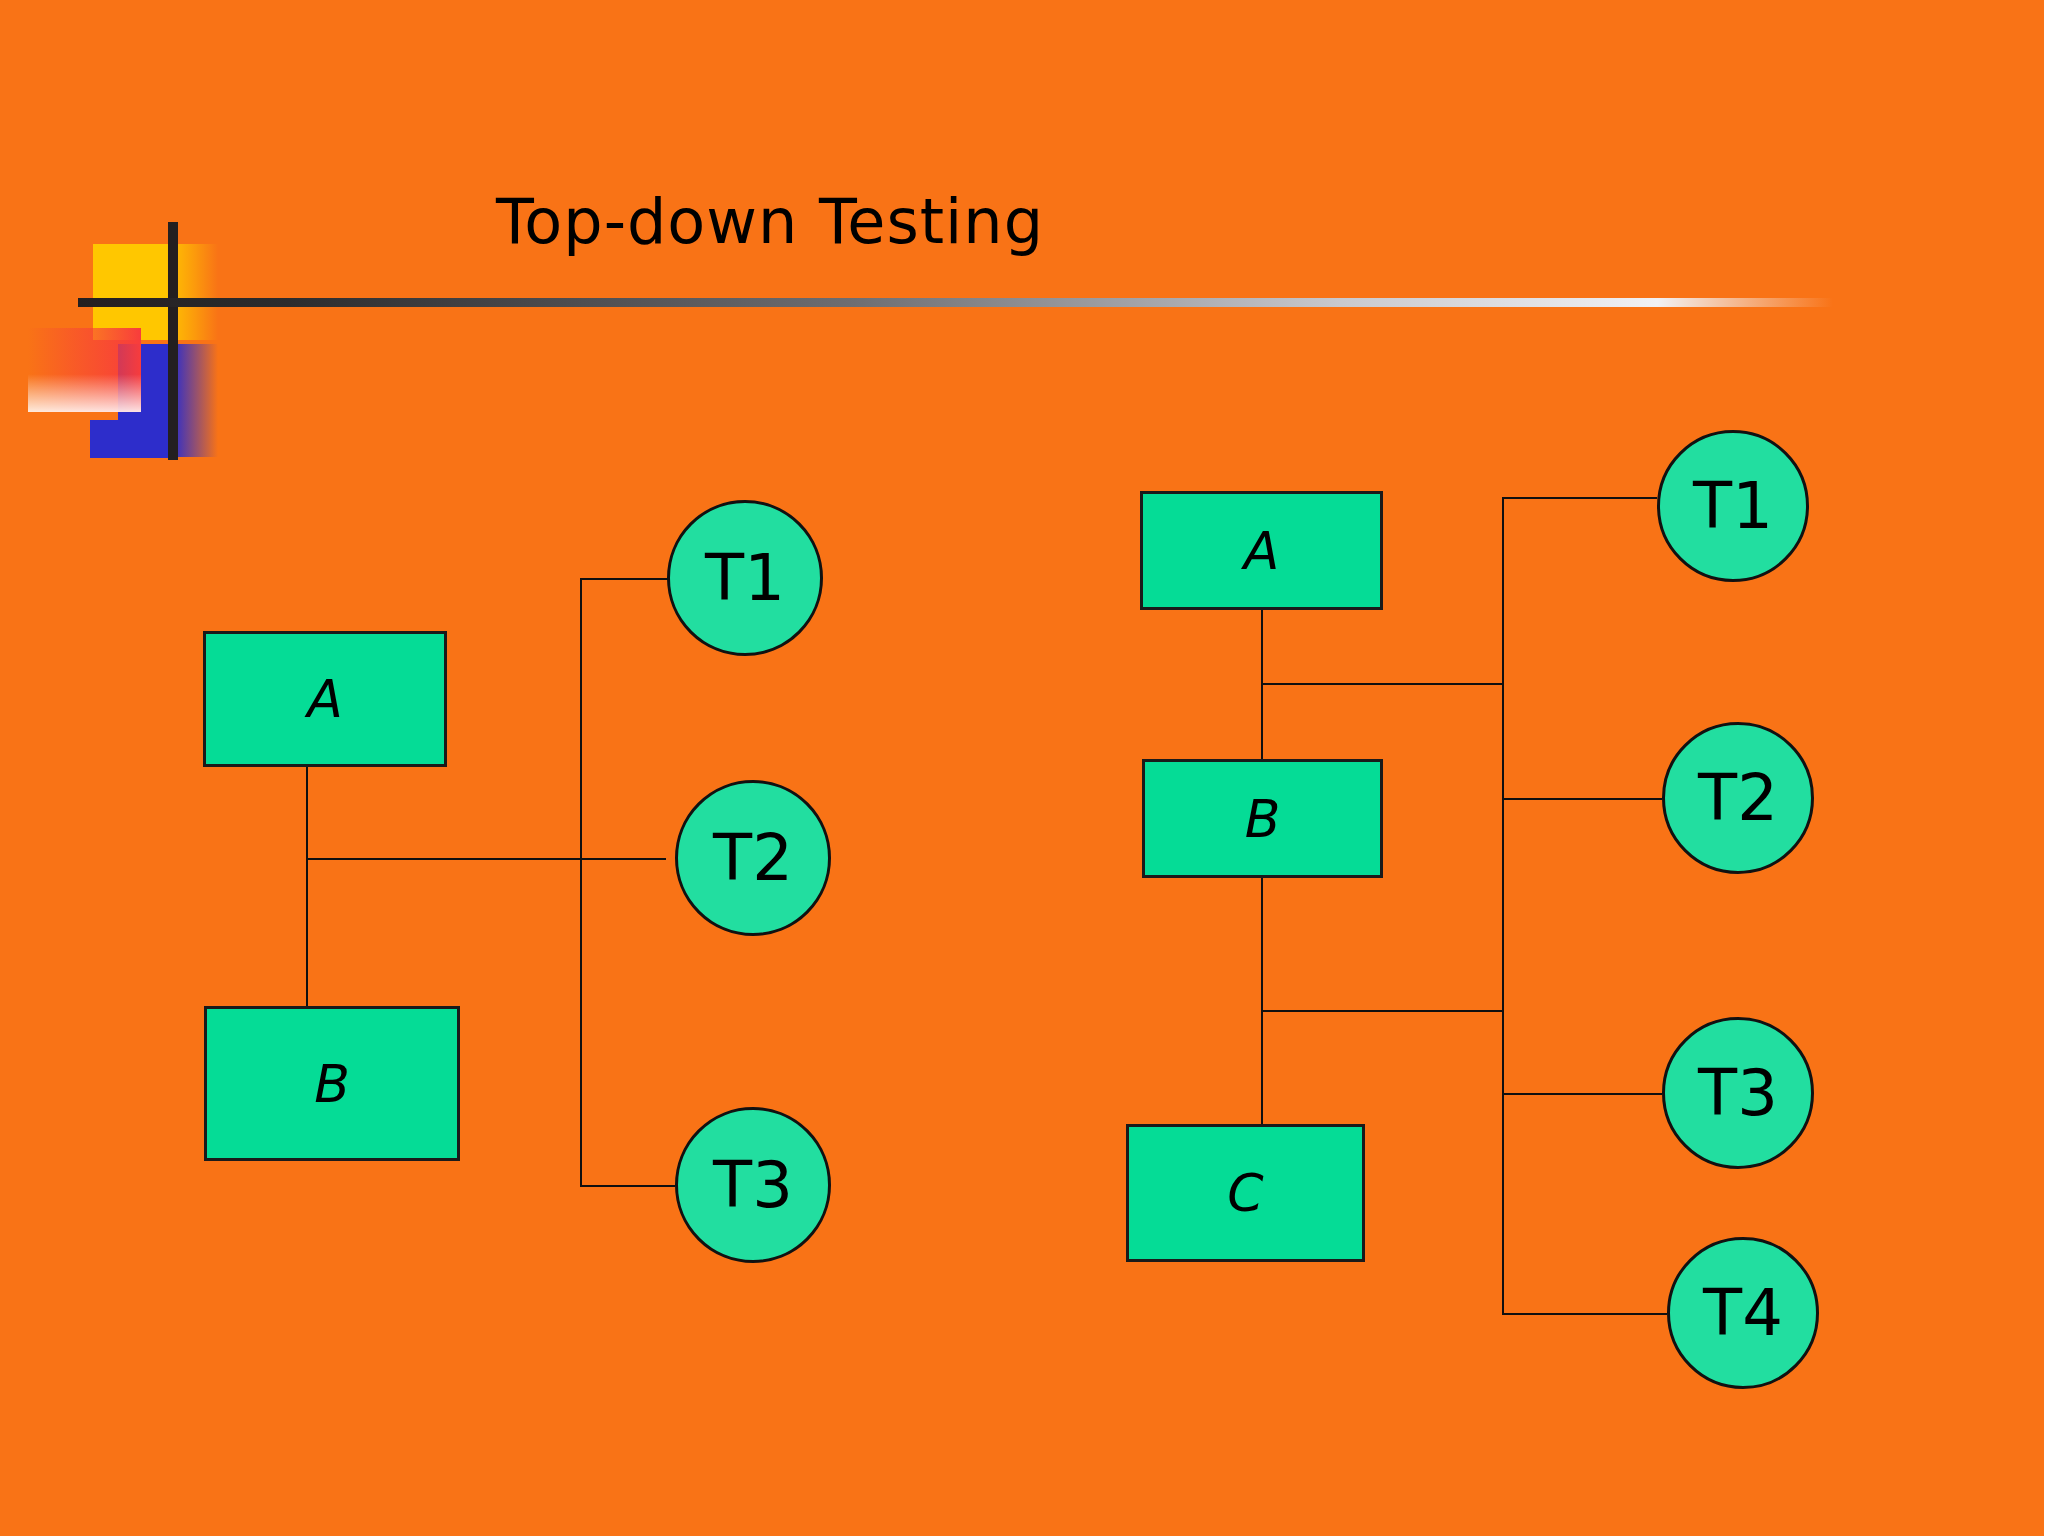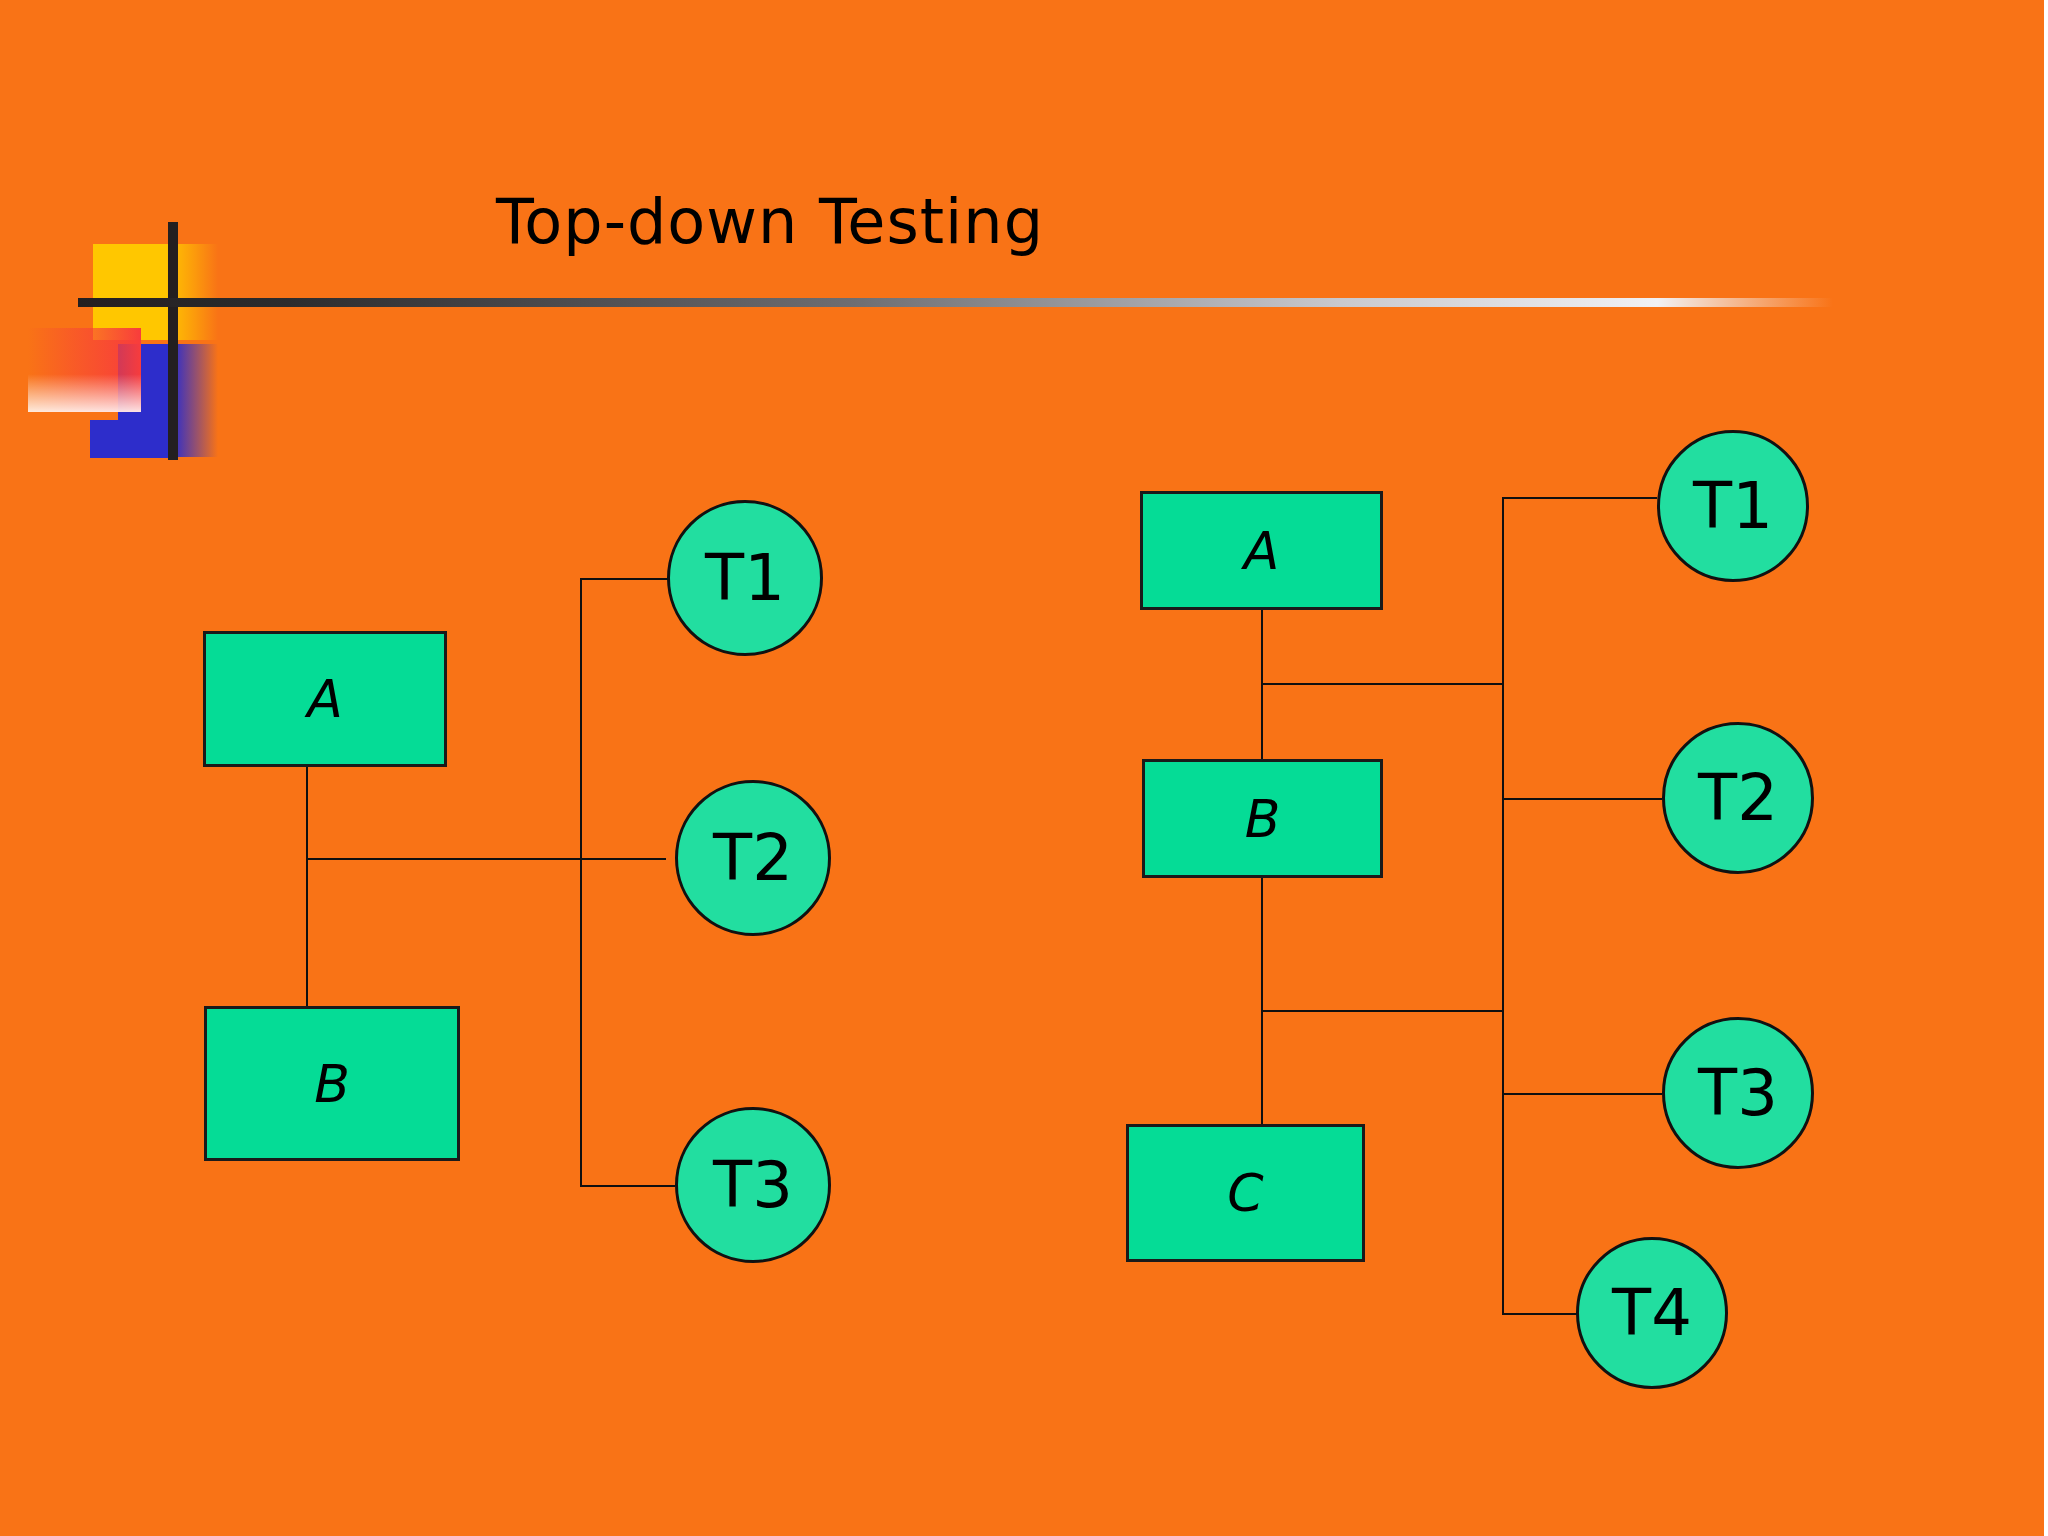--- a/index.html
+++ b/index.html
@@ -178,16 +178,16 @@
 
     <div class="edge-h" style="left:1502px; top:1313px; width:165px;"></div>
 
     <div class="node-rect" style="left:1140px; top:491px; width:243px; height:119px;">A</div>
     <div class="node-rect" style="left:1142px; top:759px; width:241px; height:119px;">B</div>
     <div class="node-rect" style="left:1126px; top:1124px; width:239px; height:138px;">C</div>
 
     <div class="node-circle" style="left:1657px; top:430px; width:152px; height:152px;">T1</div>
     <div class="node-circle" style="left:1662px; top:722px; width:152px; height:152px;">T2</div>
     <div class="node-circle" style="left:1662px; top:1017px; width:152px; height:152px;">T3</div>
-    <div class="node-circle" style="left:1576px; top:1237px; width:152px; height:152px;">T4</div>
+    <div class="node-circle" style="left:1667px; top:1237px; width:152px; height:152px;">T4</div>
   </div>
 
 </div>
 
 </body></html>

